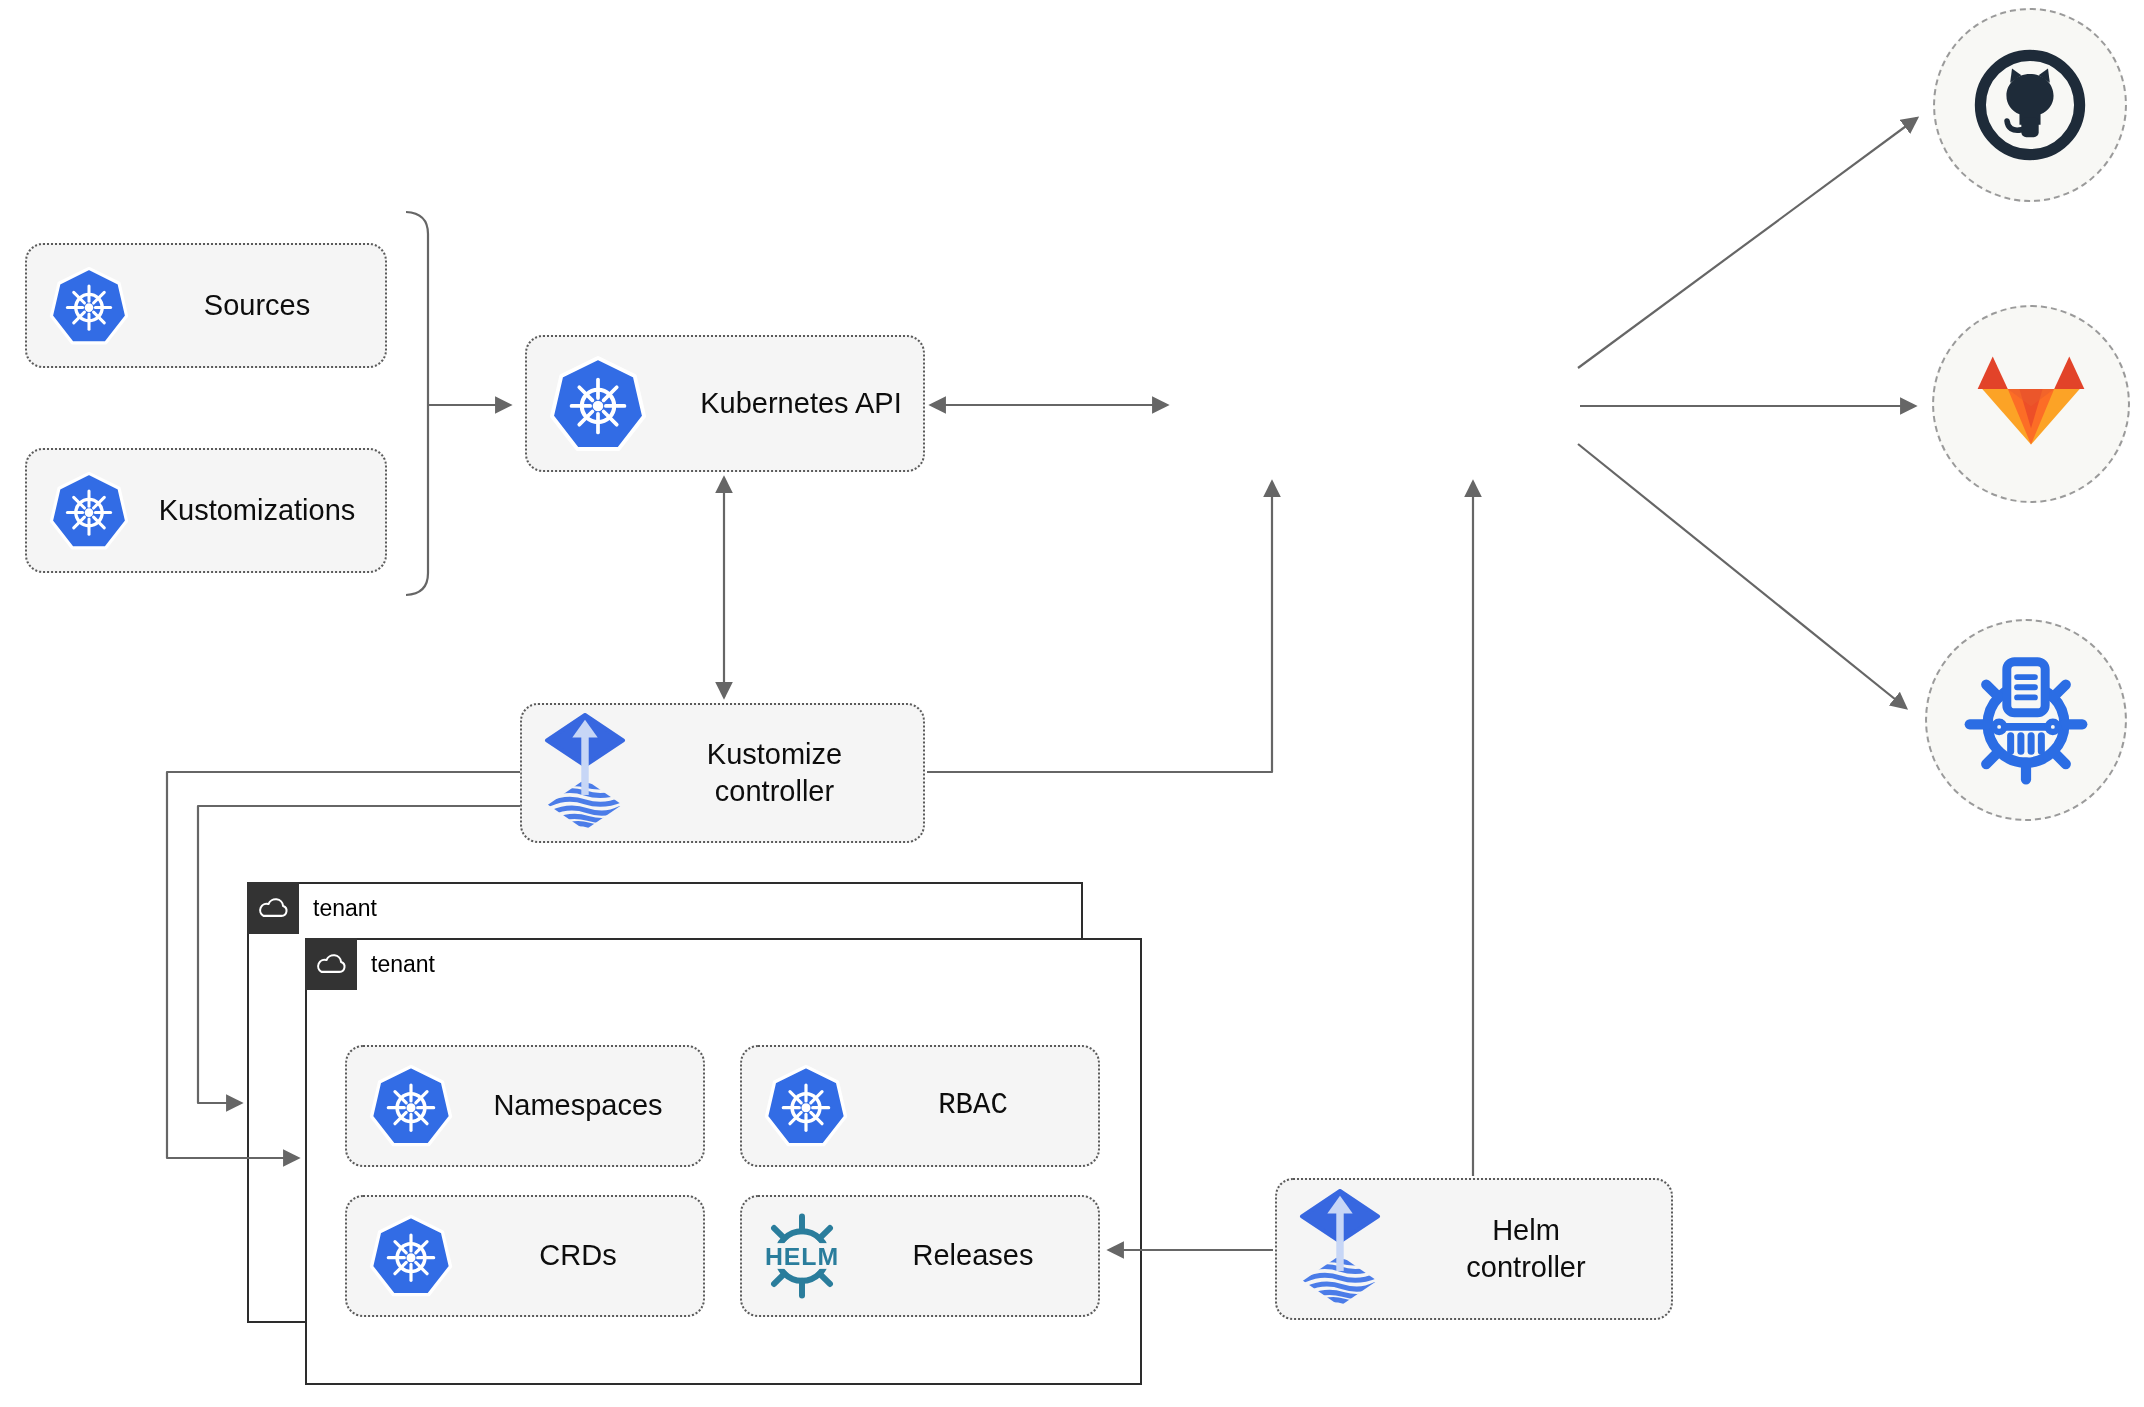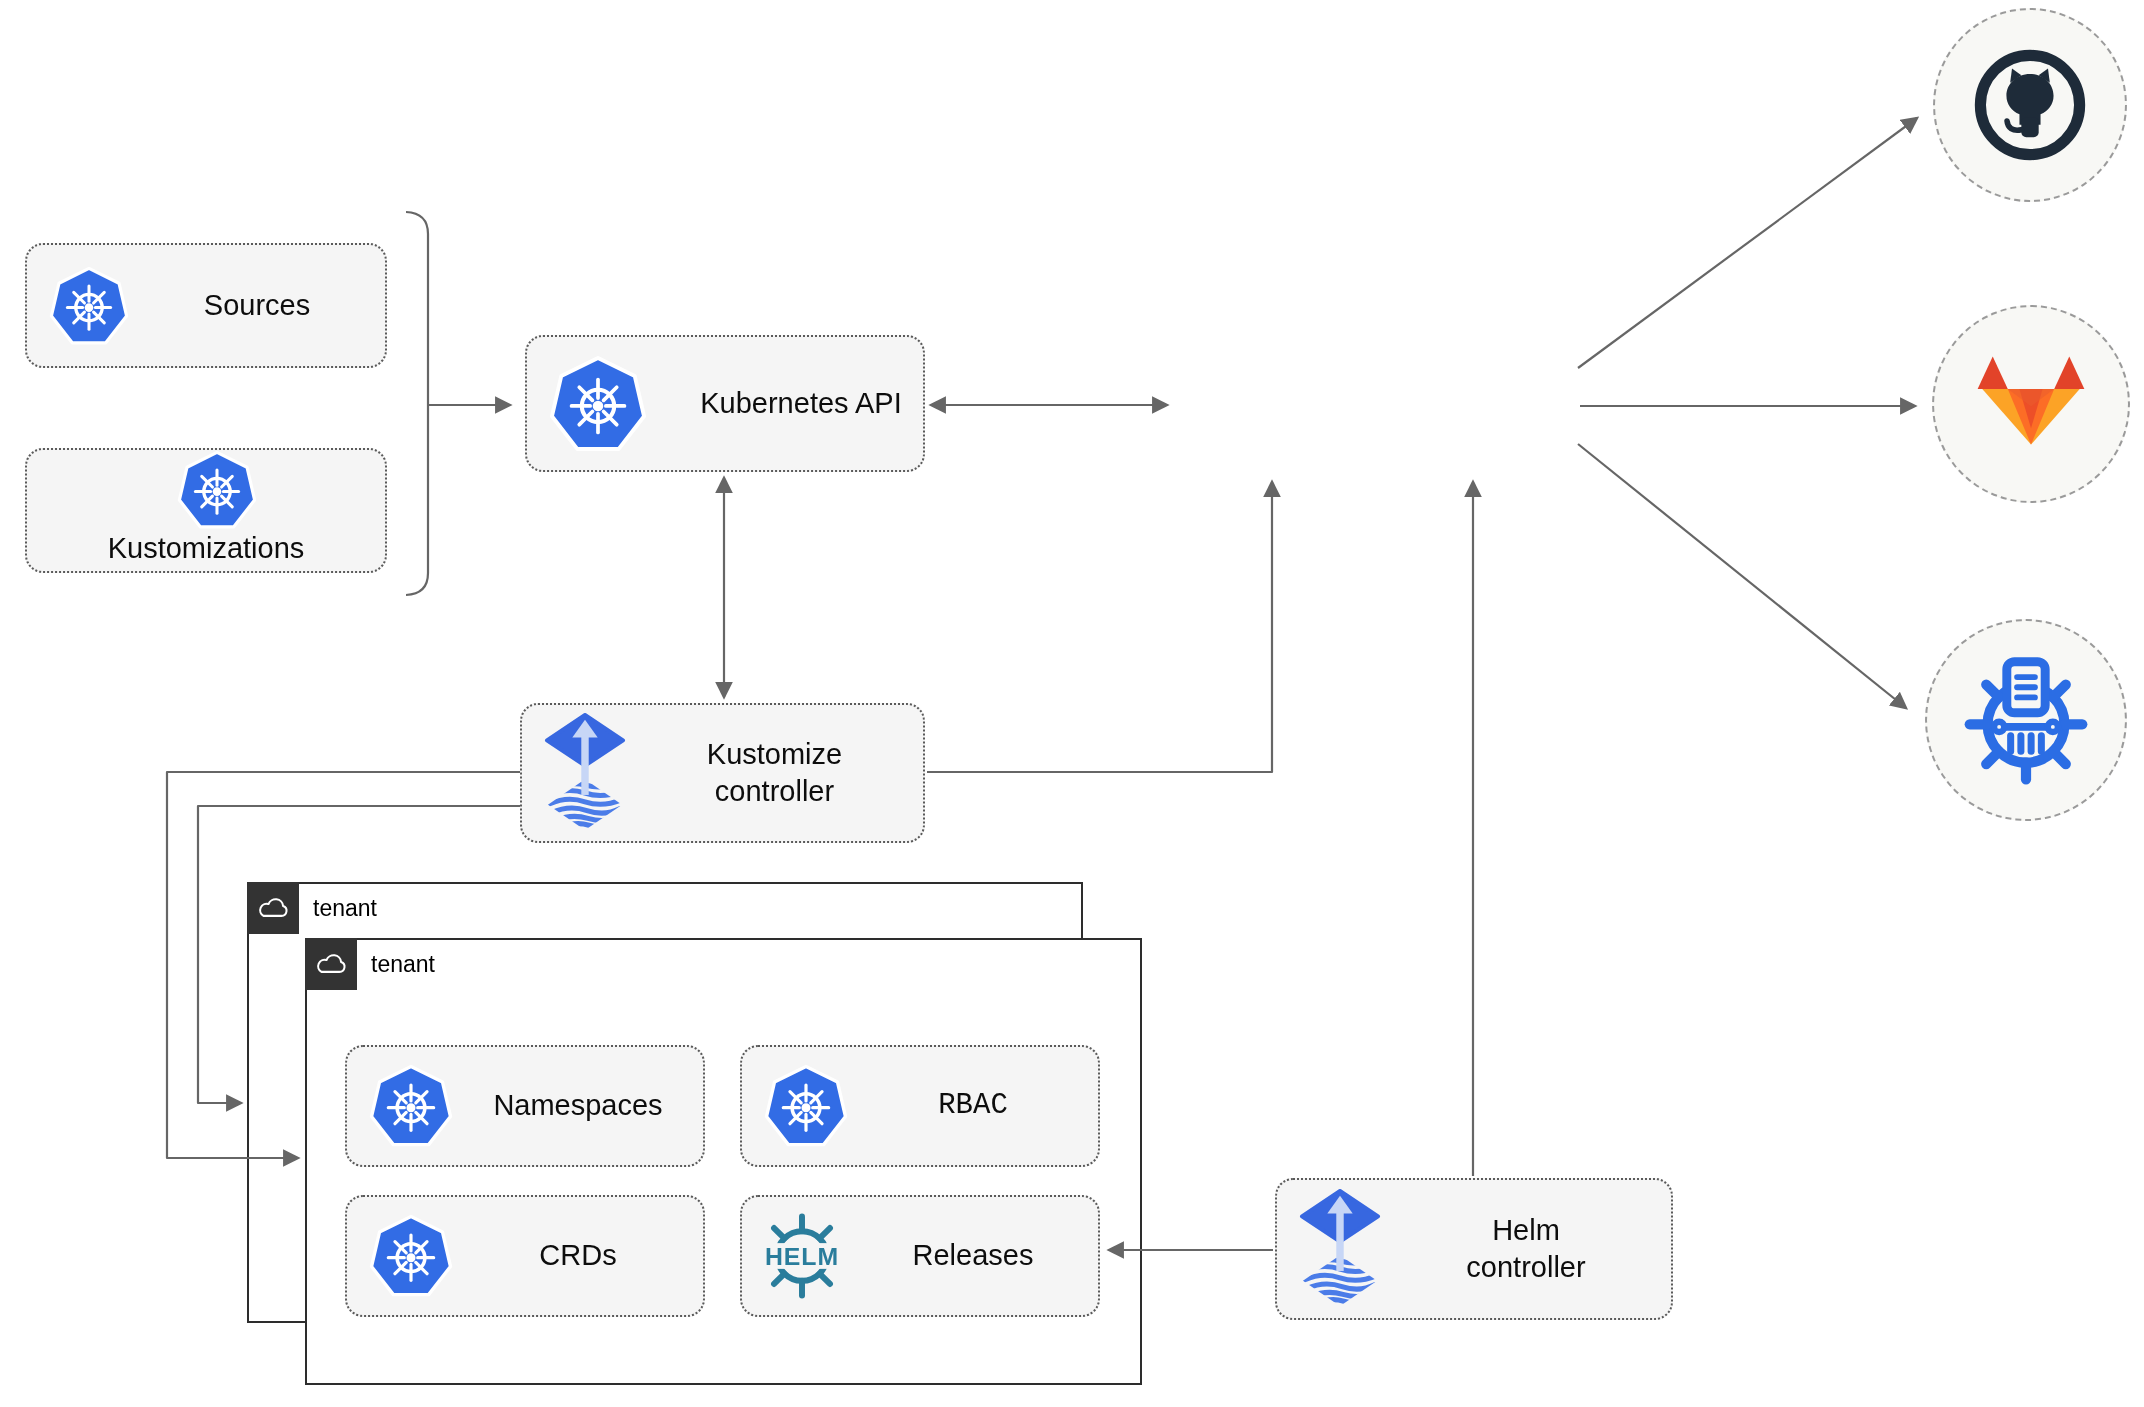--- a/index.html
+++ b/index.html
@@ -90,21 +90,21 @@
     <div class="tenant-label">tenant</div>
   </div>
 
   <div class="node z20" style="left:25px;top:243px;width:362px;height:125px;">
     <svg class="node-icon" viewBox="0 0 100 100" width="80" height="80">
         <use href="#k8s-logo"></use>
       </svg>
     <div class="label">Sources</div>
   </div>
 
-  <div class="node z20" style="left:25px;top:448px;width:362px;height:125px;flex-direction:column;">
+  <div class="node z20" style="left:25px;top:448px;width:362px;height:125px;">
     <svg class="node-icon" viewBox="0 0 100 100" width="80" height="80">
         <use href="#k8s-logo"></use>
       </svg>
     <div class="label">Kustomizations</div>
   </div>
 
   <div class="node z20" style="left:525px;top:335px;width:400px;height:137px;gap:32px;">
     <svg class="node-icon" viewBox="0 0 100 100" width="98" height="98">
         <use href="#k8s-logo"></use>
       </svg>

